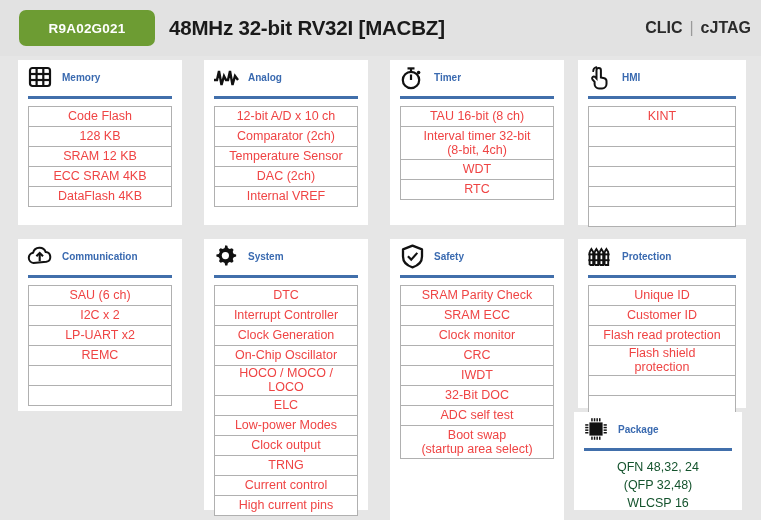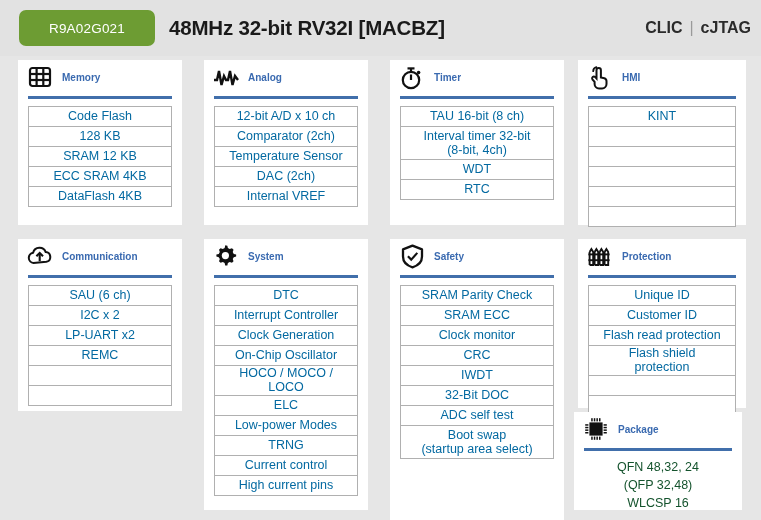--- a/index.html
+++ b/index.html
@@ -26,21 +26,21 @@
     align-items: center;
   }
   #part-badge {
     margin-left: 19px;
     width: 136px;
     height: 36px;
     border-radius: 7px;
     background: #6d9c33;
     color: #ffffff;
     font-size: 13.5px;
-    font-weight: normal;
+    font-weight: bold;
     display: flex;
     align-items: center;
     justify-content: center;
     letter-spacing: 0.2px;
   }
   #header-title {
     margin-left: 14px;
     font-size: 20.5px;
     font-weight: bold;
     color: #1a1a1a;
@@ -100,21 +100,21 @@
     border: 1px solid #8f8f8f;
     border-collapse: collapse;
     width: calc(100% - 20px);
     background: #ffffff;
   }
   .spec-table td {
     border: 1px solid #b0b0b0;
     height: 19px;
     text-align: center;
     font-size: 12.5px;
-    color: #0369a1;
+    color: #ef4444;
     padding: 0 11px;
     line-height: 1.15;
     white-space: pre-line;
   }
   .spec-table td.tall { height: 32px; }
   .spec-table td.empty { height: 19px; }
 
   
   .plain-lines {
     text-align: center;
@@ -341,20 +341,23 @@
           <td>On-Chip Oscillator</td>
         </tr>
     <tr>
           <td>HOCO / MOCO / LOCO</td>
         </tr>
     <tr>
           <td>ELC</td>
         </tr>
     <tr>
           <td>Low-power Modes</td>
+        </tr>
+    <tr>
+          <td>Clock output</td>
         </tr>
     <tr>
           <td>TRNG</td>
         </tr>
     <tr>
           <td>Current control</td>
         </tr>
     <tr>
           <td>High current pins</td>
         </tr>

